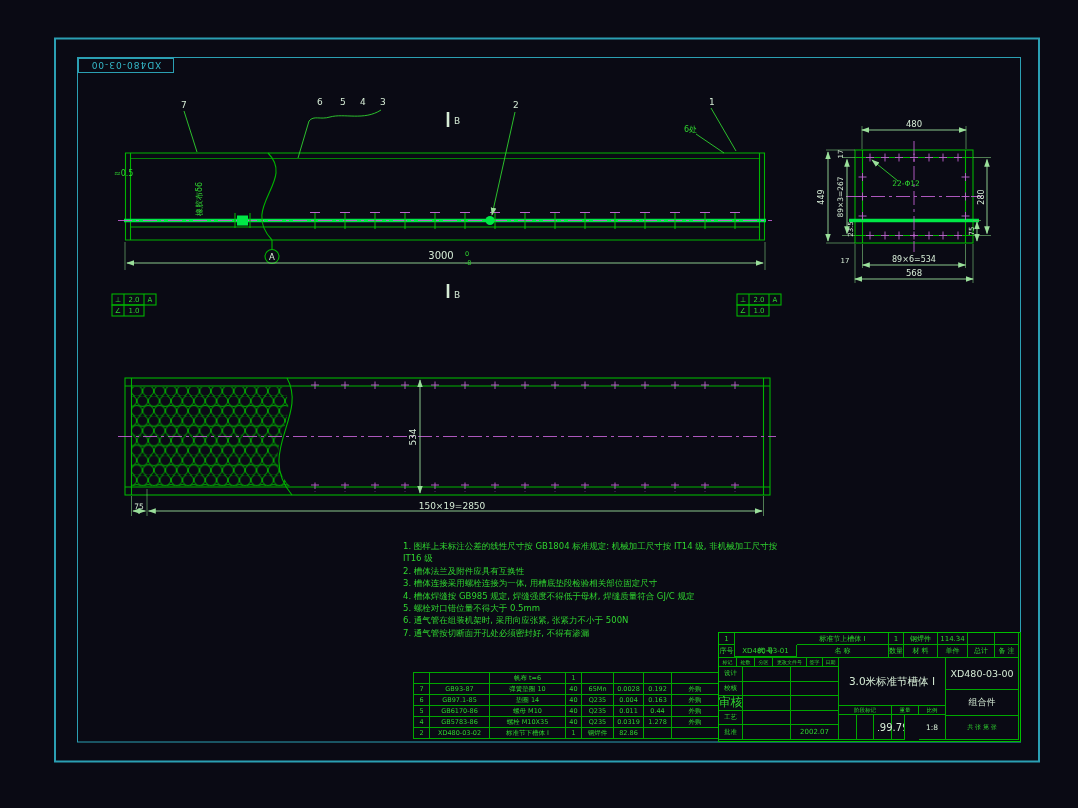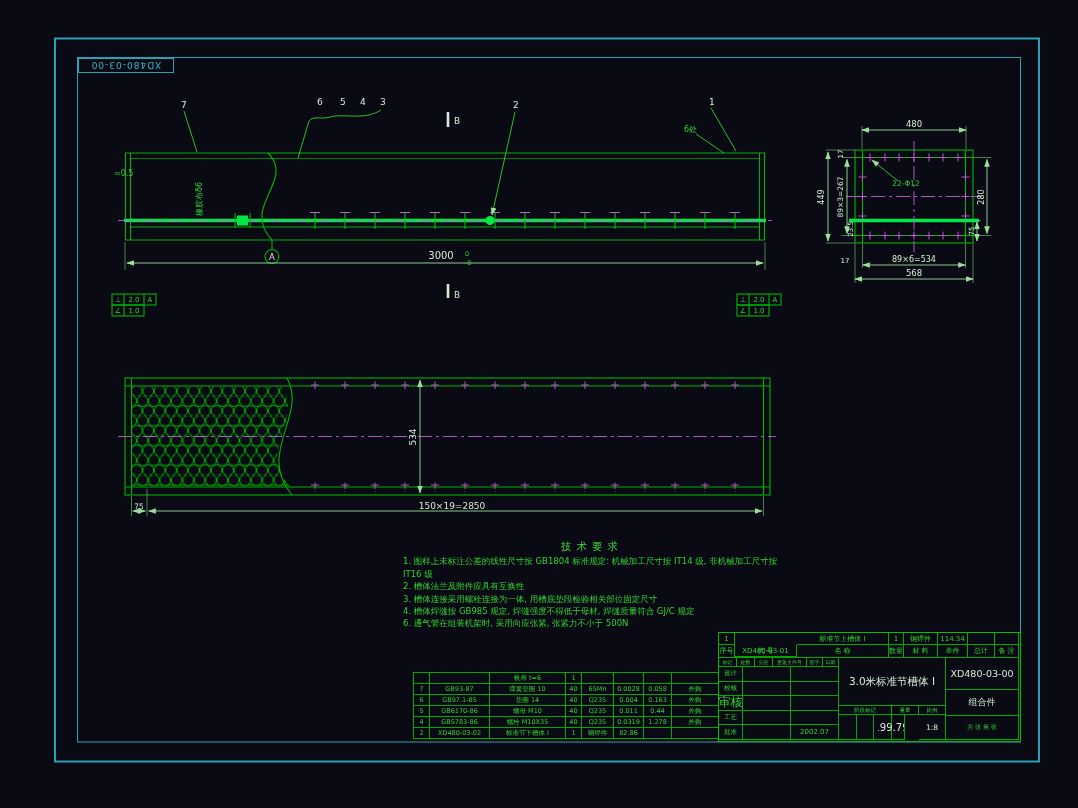--- a/index.html
+++ b/index.html
@@ -238,26 +238,27 @@
 
     <text class="tw" font-size="9" text-anchor="middle" transform="rotate(-90 416 437)" x="416" y="437">534</text>
     <text class="tw" font-size="9" text-anchor="middle" x="452" y="509">150×19=2850</text>
     <text class="tw" font-size="7.5" text-anchor="middle" x="139" y="509">75</text>
   </g>
 </svg>
 
 <div class="docnum">XD480-03-00</div>
 
 <div class="tech">
-  <div class="tt">技术要求</div>
   <div>1. 图样上未标注公差的线性尺寸按 GB1804 标准规定: 机械加工尺寸按 IT14 级, 非机械加工尺寸按 IT16 级</div>
   <div>2. 槽体法兰及附件应具有互换性</div>
   <div>3. 槽体连接采用螺栓连接为一体, 用槽底垫段检验相关部位固定尺寸</div>
   <div>4. 槽体焊缝按 GB985 规定, 焊缝强度不得低于母材, 焊缝质量符合 GJ/C 规定</div>
+  <div>5. 螺栓对口错位量不得大于 0.5mm</div>
   <div>6. 通气管在组装机架时, 采用向应张紧, 张紧力不小于 500N</div>
+  <div>7. 通气管按切断面开孔处必须密封好, 不得有渗漏</div>
 </div>
 
 <table class="bom">
   <colgroup>
     <col style="width:16px">
         <col style="width:60px">
         <col style="width:76px">
         <col style="width:16px">
     <col style="width:32px">
         <col style="width:30px">
@@ -275,21 +276,21 @@
     <td></td>
     <td></td>
   </tr>
   <tr>
     <td>7</td>
     <td>GB93-87</td>
     <td>弹簧垫圈 10</td>
     <td>40</td>
     <td>65Mn</td>
     <td>0.0028</td>
-    <td>0.058</td>
+    <td>0.192</td>
     <td>外购</td>
   </tr>
   <tr>
     <td>6</td>
     <td>GB97.1-85</td>
     <td>垫圈 14</td>
     <td>40</td>
     <td>Q235</td>
     <td>0.004</td>
     <td>0.163</td>

